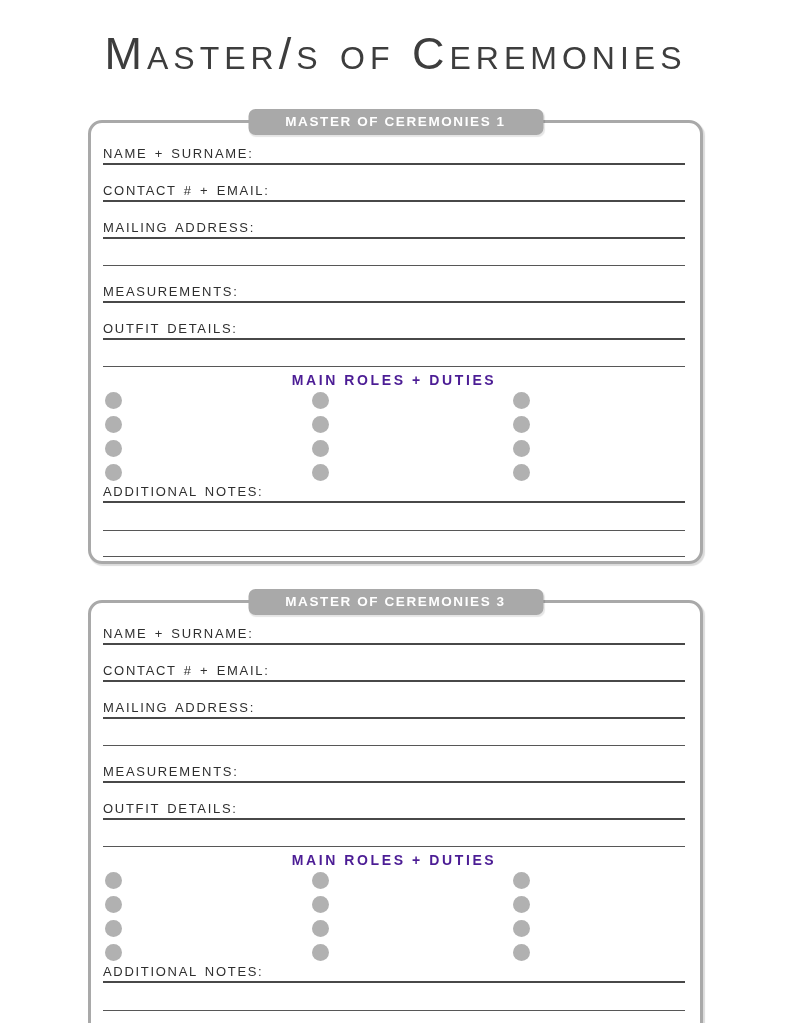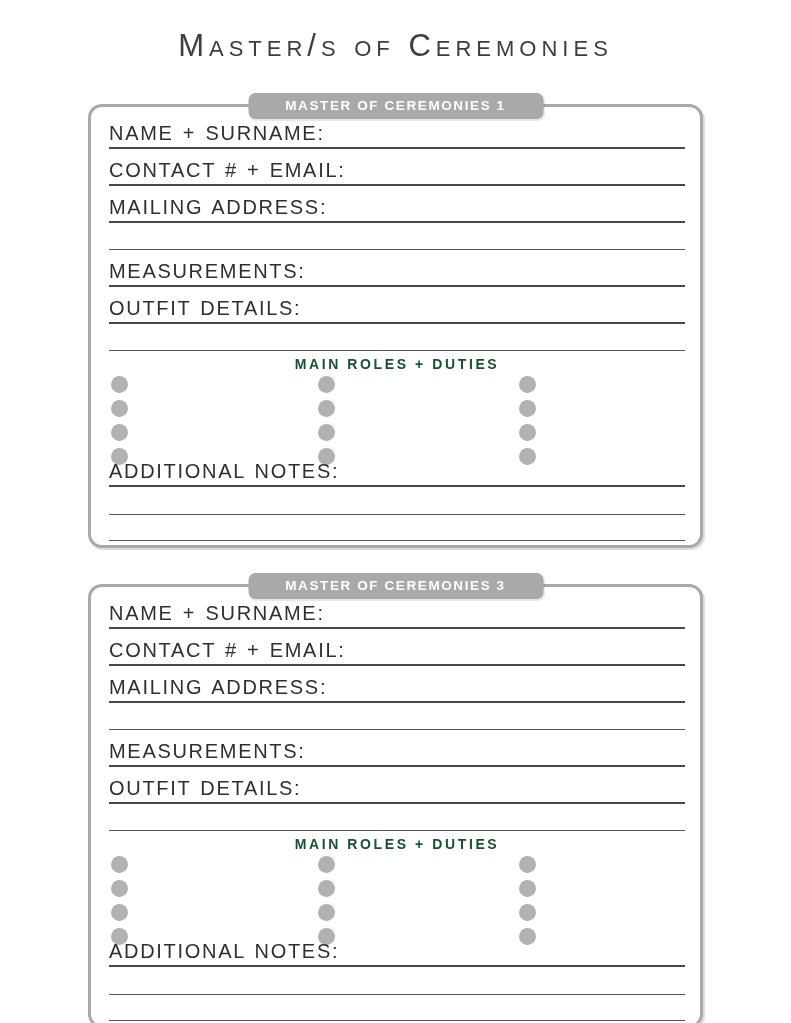--- a/index.html
+++ b/index.html
@@ -3,28 +3,28 @@
 <meta charset="utf-8">
 <style>
   html,body { margin:0; padding:0; background:#ffffff; }
   .page {
     position:relative; width:791px; height:1023px; margin:0 auto;
     background:#ffffff; overflow:hidden;
     font-family:"Liberation Sans", sans-serif;
   }
   .title {
     margin:28px 0 0 0; text-align:center; white-space:nowrap;
-    font-variant:small-caps; font-weight:400; font-size:31px;
+    font-variant:small-caps; font-weight:400; font-size:45px;
     letter-spacing:5px; color:#3d3d3d; line-height:1.15;
   }
   .card {
     position:relative; width:615px; box-sizing:border-box;
     margin:40px auto 16px auto;
     border:3px solid #a9a9a9; border-radius:14px;
-    padding:0 15px 4px 18px;
+    padding:0 15px 4px 12px;
     box-shadow:1.5px 2px 1px rgba(0,0,0,0.14);
     background:#ffffff;
   }
   .card.second { margin-top:36px; }
   .badge {
     position:absolute; top:-14px; left:50%; transform:translateX(-50%);
     width:295px; height:26px; background:#a9a9a9; border-radius:7px;
     display:flex; align-items:center; justify-content:center;
     box-shadow:1px 1.5px 1px rgba(0,0,0,0.10);
   }
@@ -33,34 +33,34 @@
     white-space:nowrap;
   }
   .field {
     display:flex; align-items:flex-end;
     height:37px; box-sizing:border-box;
     border-bottom:2px solid #484848;
   }
   .field.first { height:42px; }
   .field.notes { height:22px;gap:40px; }
   .label {
-    font-size:20px; letter-spacing:1.7px; word-spacing:2px;
+    font-size:13px; letter-spacing:1.7px; word-spacing:2px;
     color:#2f2f2f; padding-bottom:2px; white-space:nowrap;
   }
   .fill { flex:1; height:100%; }
   .blank-line {
     height:27px; box-sizing:border-box;
     border-bottom:1.7px solid #575757;
   }
   .blank-line.b28 { height:28px; }
   .blank-line.b26 { height:26px; }
   .roles-heading {
     margin-top:4px; height:18px; text-align:center;
     font-weight:700; font-size:14px; letter-spacing:2.6px;
-    color:#14532d; line-height:18px; white-space:nowrap;
+    color:#4c1d95; line-height:18px; white-space:nowrap;
   }
   .dots {
     margin-top:3px; display:grid; grid-template-columns:207px 201px 1fr;
     padding-left:2px;
   }
   .dot-col { display:flex; flex-direction:column; gap:7px; }
   .dot { width:17px; height:17px; border-radius:50%; background:#b1b1b1; }
 </style>
 </head>
 <body>

